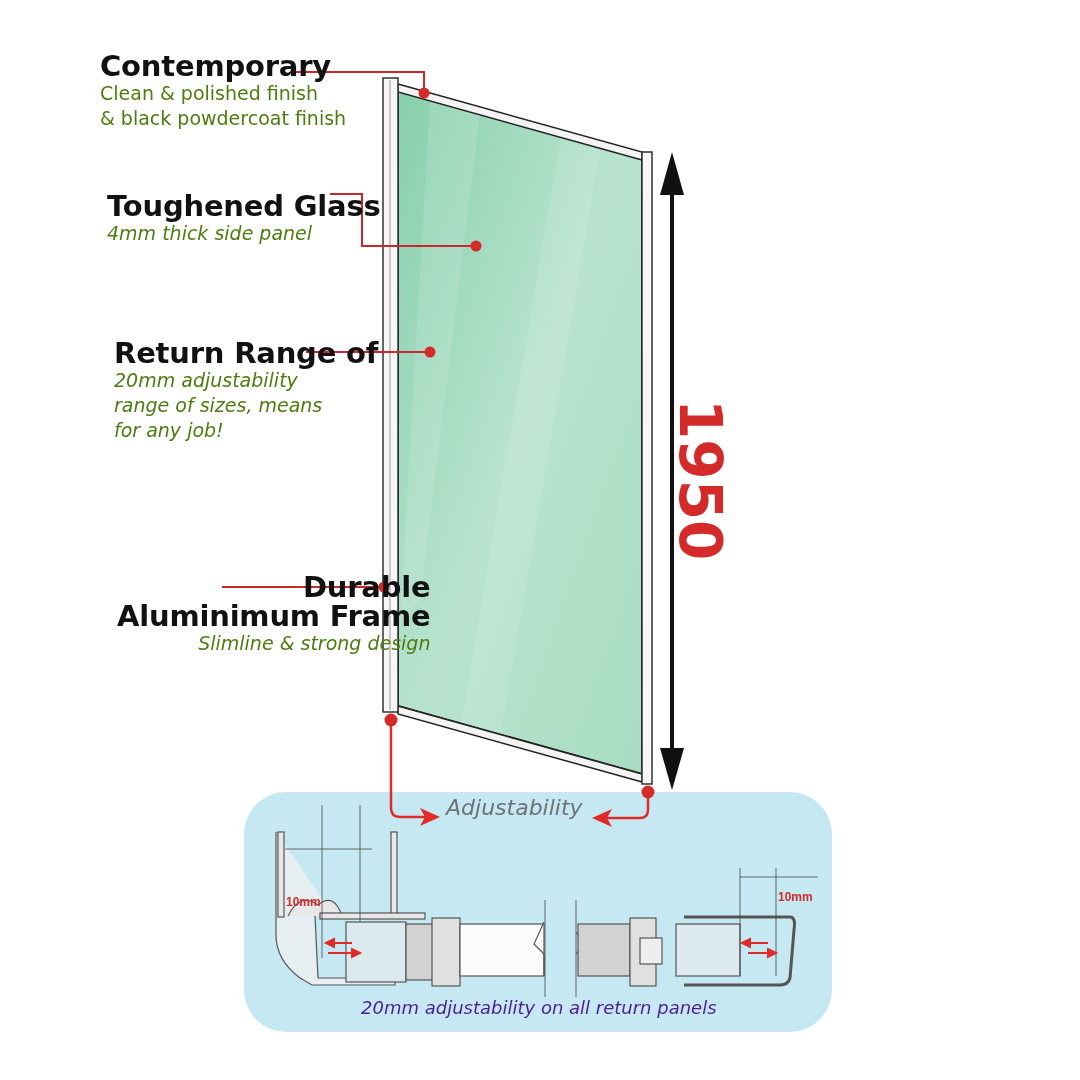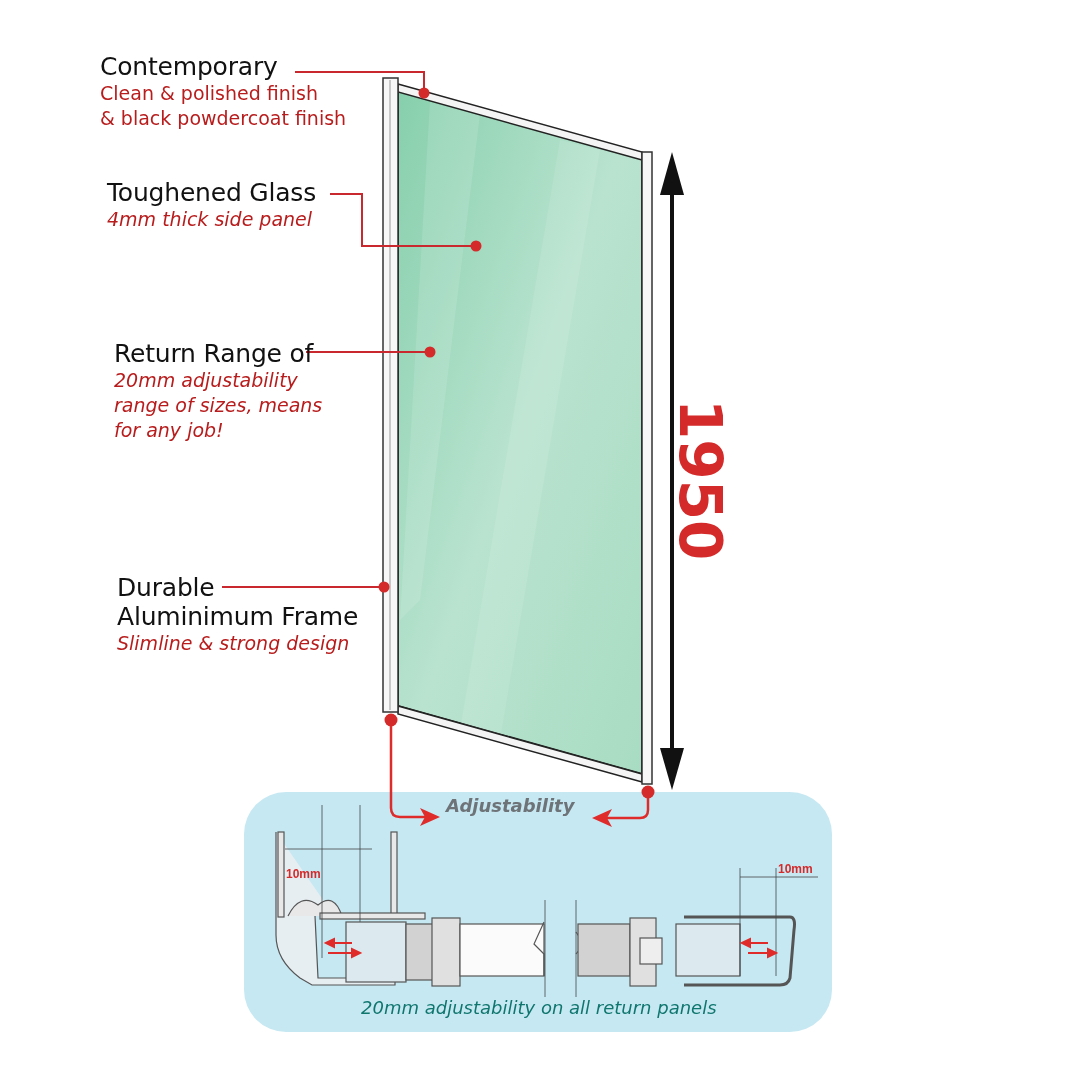--- a/index.html
+++ b/index.html
@@ -1,25 +1,25 @@
 <!DOCTYPE html>
 <html><head>
 <meta charset="utf-8">
 <style>
   html, body { margin:0; padding:0; background:#ffffff; }
   body { width:1080px; height:1080px; position:relative; overflow:hidden; font-family:"DejaVu Sans", sans-serif; }
   .abs { position:absolute; }
-  .title { font-weight:normal; color:#111111; font-size:25px; line-height:29px; font-family:"DejaVu Sans", sans-serif; letter-spacing:-0.2px; }
-  .sub { color:#b91c1c; font-size:19px; line-height:25px; font-family:"DejaVu Sans", sans-serif; }
+  .title { font-weight:bold; color:#111111; font-size:29px; line-height:29px; font-family:"DejaVu Sans", sans-serif; letter-spacing:-0.2px; }
+  .sub { color:#4d7c0f; font-size:19px; line-height:25px; font-family:"DejaVu Sans", sans-serif; }
   .sub.it { font-style:italic; }
   svg { position:absolute; left:0; top:0; }
   .dim-label { position:absolute; font-family:"DejaVu Sans", sans-serif; font-weight:bold; color:#d42a2a; font-size:58px; transform:rotate(90deg); transform-origin:center center; }
-  .adj-label { position:absolute; font-family:"DejaVu Sans", sans-serif; font-style:italic; font-weight:bold; color:#6e7378; font-size:18px; }
-  .small-red { position:absolute; font-family:"Liberation Sans", sans-serif; color:#d42a2a; font-size:12px; font-weight:bold; }
-  .caption { position:absolute; font-family:"DejaVu Sans", sans-serif; font-style:italic; color:#0f766e; font-size:18px; }
+  .adj-label { position:absolute; font-family:"DejaVu Sans", sans-serif; font-style:italic; font-weight:normal; color:#6e7378; font-size:22px; }
+  .small-red { position:absolute; font-family:"Liberation Sans", sans-serif; color:#d42a2a; font-size:12px; font-weight:bold;margin-top:28px; }
+  .caption { position:absolute; font-family:"DejaVu Sans", sans-serif; font-style:italic; color:#4c1d95; font-size:18px; }
 </style>
 </head>
 <body>
 
 <svg width="1080" height="1080" viewBox="0 0 1080 1080">
   <defs>
     <linearGradient id="glassGrad" x1="0" y1="0" x2="1" y2="1">
       <stop offset="0" stop-color="#86cfac"></stop>
       <stop offset="0.5" stop-color="#b9e3cf"></stop>
       <stop offset="1" stop-color="#a8dcc2"></stop>
@@ -118,33 +118,33 @@
     <polygon points="776,953 768,949 768,957"></polygon>
   </g>
 </svg>
 
 <div class="abs" style="left:100px; top:52px;">
   <div class="title">Contemporary</div>
   <div class="sub">Clean &amp; polished finish</div>
   <div class="sub">&amp; black powdercoat finish</div>
 </div>
 
-<div class="abs" style="left:107px; top:178px;">
+<div class="abs" style="left:107px; top:192px;">
   <div class="title">Toughened Glass</div>
   <div class="sub it">4mm thick side panel</div>
 </div>
 
 <div class="abs" style="left:114px; top:339px;">
   <div class="title">Return Range of</div>
   <div class="sub it">20mm adjustability</div>
   <div class="sub it">range of sizes, means</div>
   <div class="sub it">for any job!</div>
 </div>
 
-<div class="abs" style="left:117px; top:573px;">
+<div class="abs" style="left:117px; top:573px;text-align:right;">
   <div class="title">Durable</div>
   <div class="title">Aluminimum Frame</div>
   <div class="sub it">Slimline &amp; strong design</div>
 </div>
 
 <div class="dim-label" style="left:640px; top:425px; width:120px; text-align:center;">1950</div>
 
 <div class="adj-label" style="left:446px; top:795px;">Adjustability</div>
 
 <div class="small-red" style="left:286px; top:867px;">10mm</div>

